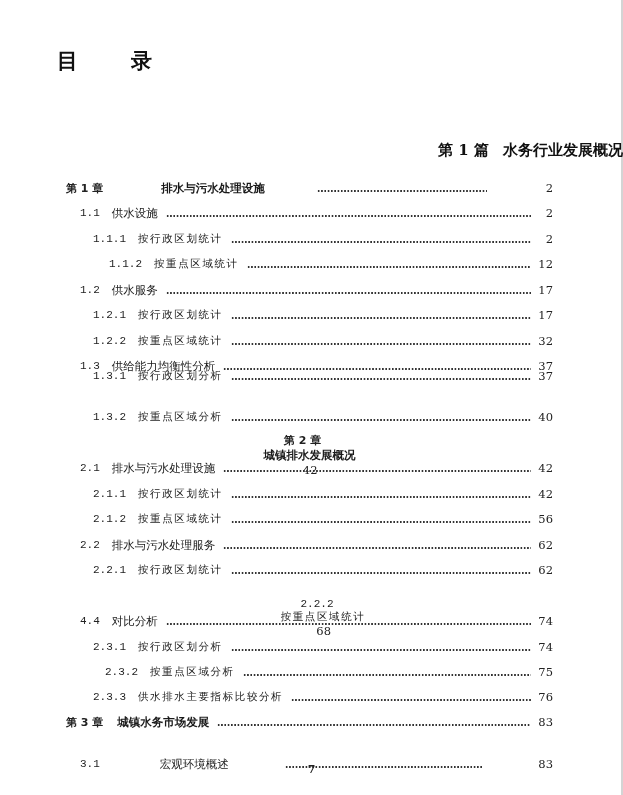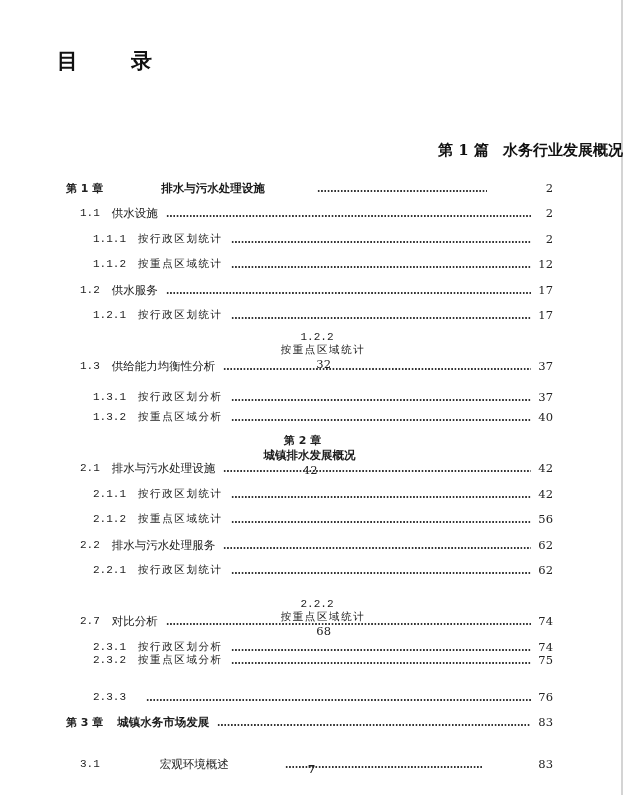--- a/index.html
+++ b/index.html
@@ -136,51 +136,51 @@
       <span class="toc-label">供水设施</span>
       <span class="toc-leader"></span>
       <span class="toc-page">2</span>
     </div>
     <div class="toc-row level-3" style="top: 51px;">
       <span class="toc-num">1.1.1</span>
       <span class="toc-label">按行政区划统计</span>
       <span class="toc-leader"></span>
       <span class="toc-page">2</span>
     </div>
-    <div class="toc-row level-3" style="top: 76px;">
+    <div class="toc-row level-3" style="top: 76px; margin-left: 16px;">
       <span class="toc-num">1.1.2</span>
       <span class="toc-label">按重点区域统计</span>
       <span class="toc-leader"></span>
       <span class="toc-page">12</span>
     </div>
     <div class="toc-row level-2" style="top: 102px;">
       <span class="toc-num">1.2</span>
       <span class="toc-label">供水服务</span>
       <span class="toc-leader"></span>
       <span class="toc-page">17</span>
     </div>
     <div class="toc-row level-3" style="top: 127px;">
       <span class="toc-num">1.2.1</span>
       <span class="toc-label">按行政区划统计</span>
       <span class="toc-leader"></span>
       <span class="toc-page">17</span>
     </div>
-    <div class="toc-row level-3" style="top: 153px; flex-direction: column;">
+    <div class="toc-row level-3" style="top: 153px;">
       <span class="toc-num">1.2.2</span>
       <span class="toc-label">按重点区域统计</span>
       <span class="toc-leader"></span>
       <span class="toc-page">32</span>
     </div>
     <div class="toc-row level-2" style="top: 178px;">
       <span class="toc-num">1.3</span>
       <span class="toc-label">供给能力均衡性分析</span>
       <span class="toc-leader"></span>
       <span class="toc-page">37</span>
     </div>
-    <div class="toc-row level-3" style="top: 209px;">
+    <div class="toc-row level-3" style="top: 188px;">
       <span class="toc-num">1.3.1</span>
       <span class="toc-label">按行政区划分析</span>
       <span class="toc-leader"></span>
       <span class="toc-page">37</span>
     </div>
     <div class="toc-row level-3" style="top: 229px;">
       <span class="toc-num">1.3.2</span>
       <span class="toc-label">按重点区域分析</span>
       <span class="toc-leader"></span>
       <span class="toc-page">40</span>
@@ -221,39 +221,40 @@
       <span class="toc-leader"></span>
       <span class="toc-page">62</span>
     </div>
     <div class="toc-row level-3" style="top: 420px; flex-direction: column;">
       <span class="toc-num">2.2.2</span>
       <span class="toc-label">按重点区域统计</span>
       <span class="toc-leader"></span>
       <span class="toc-page">68</span>
     </div>
     <div class="toc-row level-2" style="top: 433px;">
-      <span class="toc-num">2.7</span>
+      <span class="toc-num">4.4</span>
       <span class="toc-label">对比分析</span>
       <span class="toc-leader"></span>
       <span class="toc-page">74</span>
     </div>
     <div class="toc-row level-3" style="top: 459px;">
       <span class="toc-num">2.3.1</span>
       <span class="toc-label">按行政区划分析</span>
       <span class="toc-leader"></span>
       <span class="toc-page">74</span>
     </div>
-    <div class="toc-row level-3" style="top: 472px;">
+    <div class="toc-row level-3" style="top: 484px; margin-left: 12px;">
       <span class="toc-num">2.3.2</span>
       <span class="toc-label">按重点区域分析</span>
       <span class="toc-leader"></span>
       <span class="toc-page">75</span>
     </div>
     <div class="toc-row level-3" style="top: 509px;">
       <span class="toc-num">2.3.3</span>
+      <span class="toc-label">供水排水主要指标比较分析</span>
       <span class="toc-leader"></span>
       <span class="toc-page">76</span>
     </div>
     <div class="toc-row level-1" style="top: 534px;">
       <span class="toc-num">第 3 章</span>
       <span class="toc-label">城镇水务市场发展</span>
       <span class="toc-leader"></span>
       <span class="toc-page">83</span>
     </div>
     <div class="toc-row level-2" style="top: 576px; gap: 48px;">

